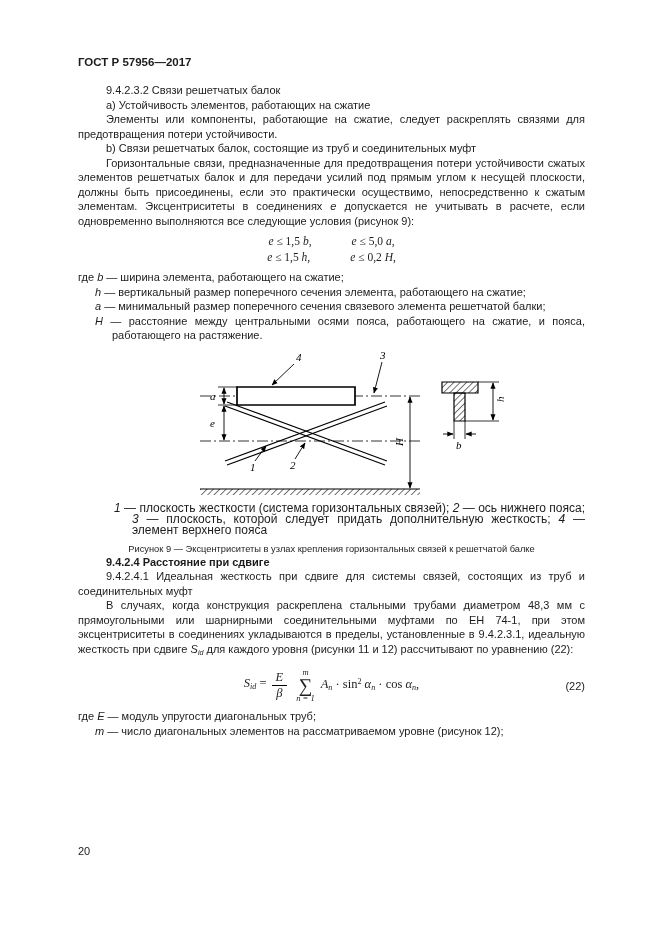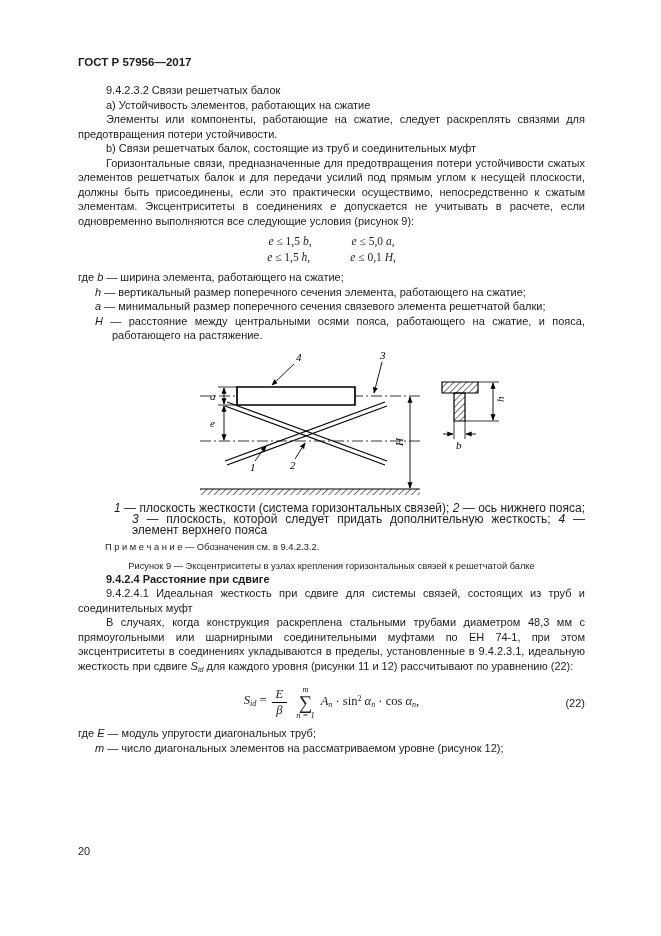--- a/index.html
+++ b/index.html
@@ -65,21 +65,21 @@
     <p class="para">b) Связи решетчатых балок, состоящие из труб и соединительных муфт</p>
     <p class="para"><span>Горизонтальные связи, предназначенные для предотвращения потери устойчивости сжатых элементов решетчатых балок и для передачи усилий под прямым углом к несущей плоскости, должны быть присоединены, если это практически осуществимо, непосредственно к сжатым элементам. Эксцентриситеты в соединениях </span><span class="it">e</span><span> допускается не учитывать в расчете, если одновременно выполняются все следующие условия (рисунок 9):</span></p>
 
     <div class="conditions">
       <div class="cond-row">
         <span><span class="it">e</span><span> ≤ 1,5 </span><span class="it">b</span><span>,</span></span>
         <span><span class="it">e</span><span> ≤ 5,0 </span><span class="it">a</span><span>,</span></span>
       </div>
       <div class="cond-row">
         <span><span class="it">e</span><span> ≤ 1,5 </span><span class="it">h</span><span>,</span></span>
-        <span><span class="it">e</span><span> ≤ 0,1 </span><span class="it">H</span><span>,</span></span>
+        <span><span class="it">e</span><span> ≤ 0,2 </span><span class="it">H</span><span>,</span></span>
       </div>
     </div>
 
     <div>
       <p class="def first"><span>где </span><span class="it">b</span><span> — ширина элемента, работающего на сжатие;</span></p>
       <p class="def"><span class="it">h</span><span> — вертикальный размер поперечного сечения элемента, работающего на сжатие;</span></p>
       <p class="def"><span class="it">a</span><span> — минимальный размер поперечного сечения связевого элемента решетчатой балки;</span></p>
       <p class="def"><span class="it">H</span><span> — расстояние между центральными осями пояса, работающего на сжатие, и пояса,  работающего на растяжение.</span></p>
     </div>
 
@@ -164,21 +164,20 @@
         <g>
           <line x1="292" y1="72" x2="292" y2="90" stroke="#000" stroke-width="0.8"></line>
           <line x1="303" y1="72" x2="303" y2="90" stroke="#000" stroke-width="0.8"></line>
           <line x1="281" y1="85" x2="291" y2="85" stroke="#000" stroke-width="0.9" marker-end="url(#arr)"></line>
           <line x1="314" y1="85" x2="304" y2="85" stroke="#000" stroke-width="0.9" marker-end="url(#arr)"></line>
           <text x="294" y="100" class="dim">b</text>
         </g>
       </svg>
 
       <p class="legend"><span class="it">1</span><span> — плоскость жесткости (система горизонтальных связей); </span><span class="it">2</span><span> — ось нижнего пояса; </span><span class="it">3</span><span> — плоскость, которой следует придать дополнительную жесткость; </span><span class="it">4</span><span> — элемент верхнего пояса</span></p>
-      <p class="note"><span>П р и м е ч а н и е — Обозначения см. в 9.4.2.3.2.</span></p>
       <p class="caption">Рисунок 9 — Эксцентриситеты в узлах крепления горизонтальных связей к решетчатой балке</p>
     </div>
 
     <p class="para bold">9.4.2.4 Расстояние при сдвиге</p>
     <p class="para">9.4.2.4.1 Идеальная жесткость при сдвиге для системы связей, состоящих из труб и соединительных муфт</p>
     <p class="para"><span>В случаях, когда конструкция раскреплена стальными трубами диаметром 48,3 мм с прямоугольными или шарнирными соединительными муфтами по ЕН 74-1, при этом эксцентриситеты в соединениях укладываются в пределы, установленные в 9.4.2.3.1, идеальную жесткость при сдвиге </span><span class="it">S</span><sub class="it">id</sub><span> для каждого уровня (рисунки 11 и 12) рассчитывают по уравнению (22):</span></p>
 
     <div class="formula-row">
       <div class="formula">
         <span><span class="it">S</span><sub class="it">id</sub><span> = </span></span>

